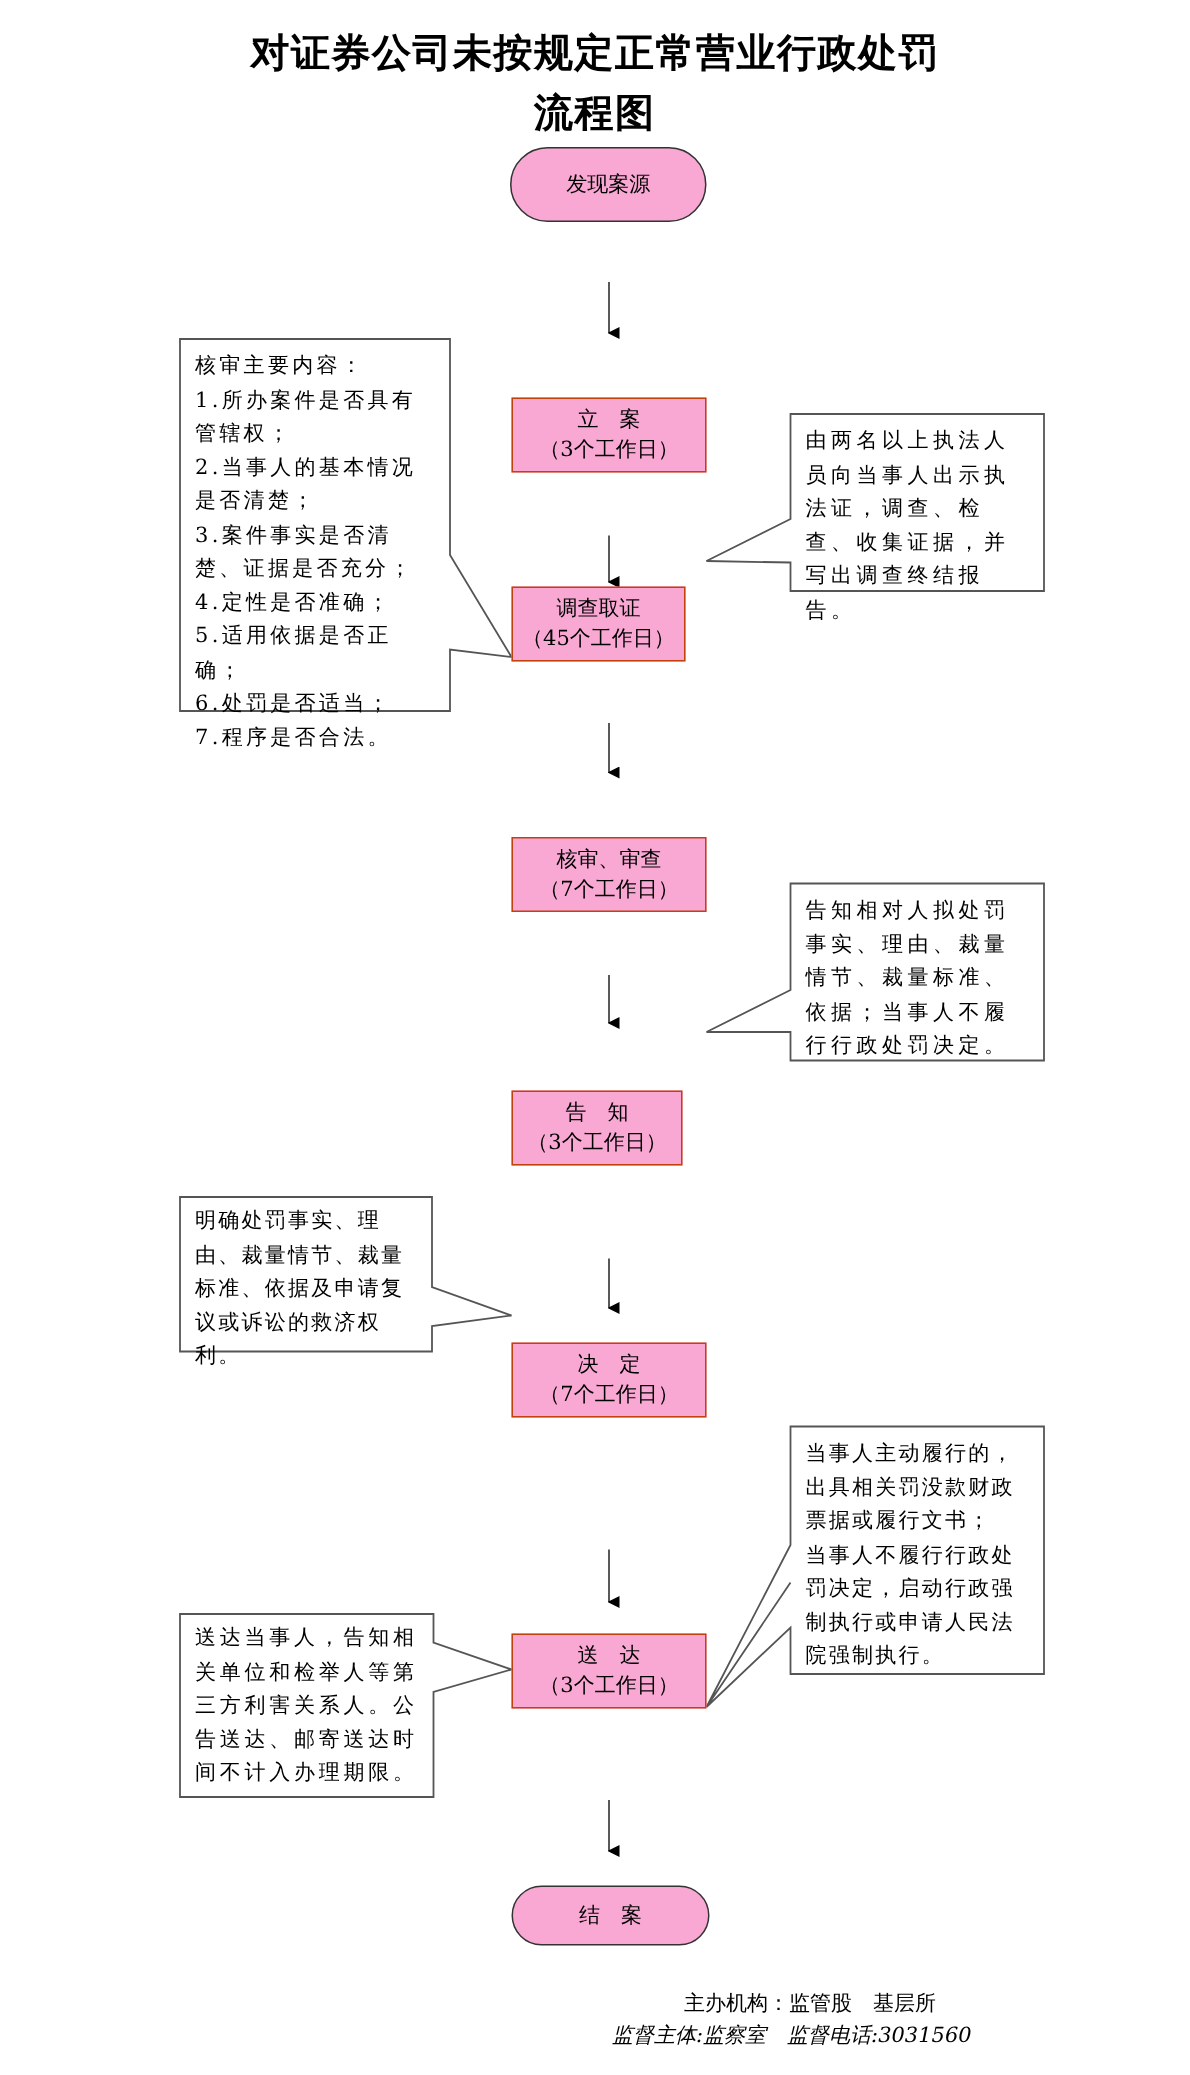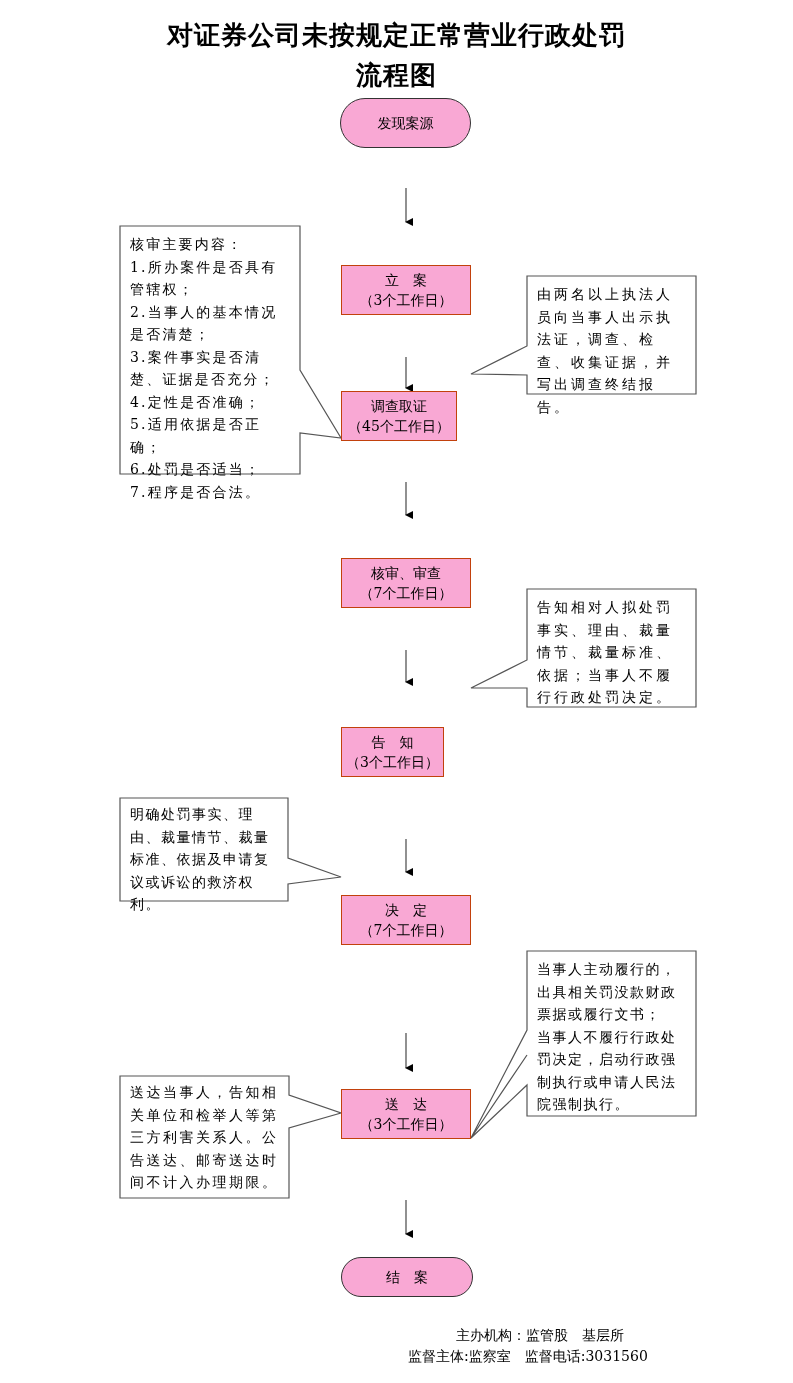--- a/index.html
+++ b/index.html
@@ -63,21 +63,21 @@
 <div class="node rect" style="left:341px;top:391px;width:116px;height:50px;">
   <span>调查取证</span>
   <span>（45个工作日）</span>
 </div>
 
 <div class="node rect" style="left:341px;top:558px;width:130px;height:50px;">
   <span>核审、审查</span>
   <span>（7个工作日）</span>
 </div>
 
-<div class="node rect" style="left:341px;top:727px;width:103px;height:50px;">
+<div class="node rect" style="left:341px;top:727px;width:114px;height:50px;">
   <span>告　知</span>
   <span>（3个工作日）</span>
 </div>
 
 <div class="node rect" style="left:341px;top:895px;width:130px;height:50px;">
   <span>决　定</span>
   <span>（7个工作日）</span>
 </div>
 
 <div class="node rect" style="left:341px;top:1089px;width:130px;height:50px;">
@@ -98,13 +98,13 @@
 6.处罚是否适当；
 7.程序是否合法。</div>
 <div class="note" style="left:527px;top:278px;width:169px;">由两名以上执法人员向当事人出示执法证，调查、检查、收集证据，并写出调查终结报告。</div>
 <div class="note" style="left:527px;top:591px;width:169px;">告知相对人拟处罚事实、理由、裁量情节、裁量标准、依据；当事人不履行行政处罚决定。</div>
 <div class="note" style="left:120px;top:798px;width:168px;letter-spacing:1.5px;">明确处罚事实、理由、裁量情节、裁量标准、依据及申请复议或诉讼的救济权利。</div>
 <div class="note" style="left:527px;top:953px;width:169px;letter-spacing:1.5px;">当事人主动履行的，出具相关罚没款财政票据或履行文书；
 当事人不履行行政处罚决定，启动行政强制执行或申请人民法院强制执行。</div>
 <div class="note" style="left:120px;top:1076px;width:169px;letter-spacing:2.5px;">送达当事人，告知相关单位和检举人等第三方利害关系人。公告送达、邮寄送达时间不计入办理期限。</div>
 
 <div class="footer" style="left:456px;top:1327px;">主办机构：监管股　基层所</div>
-<div class="footer" style="left:408px;top:1348px;">监督主体:监察室　监督电话:3031560</div>
+<div class="footer" style="left:408px;top:1348px;font-style:italic;">监督主体:监察室　监督电话:3031560</div>
 
 </body></html>

